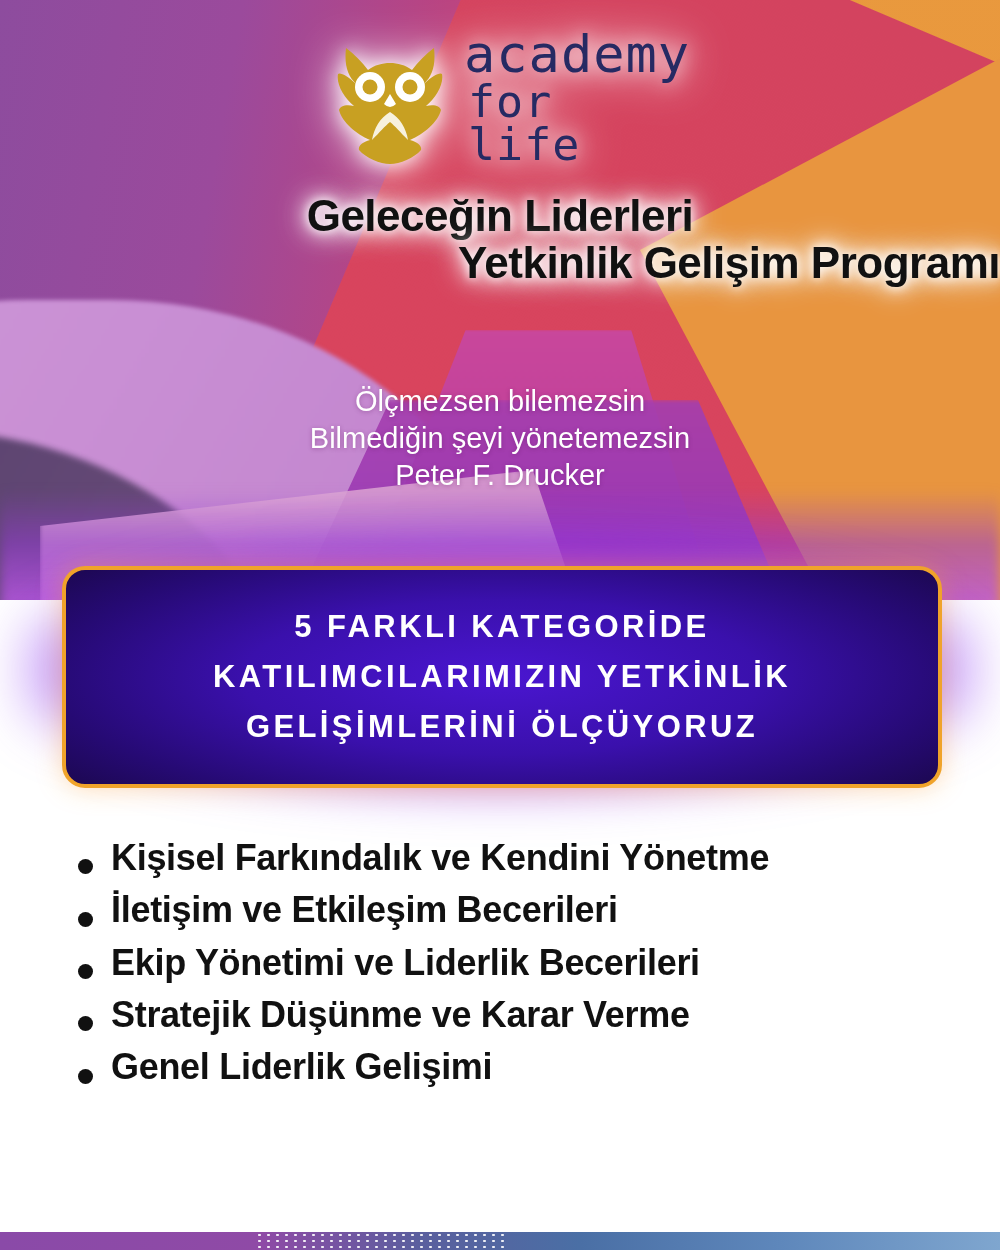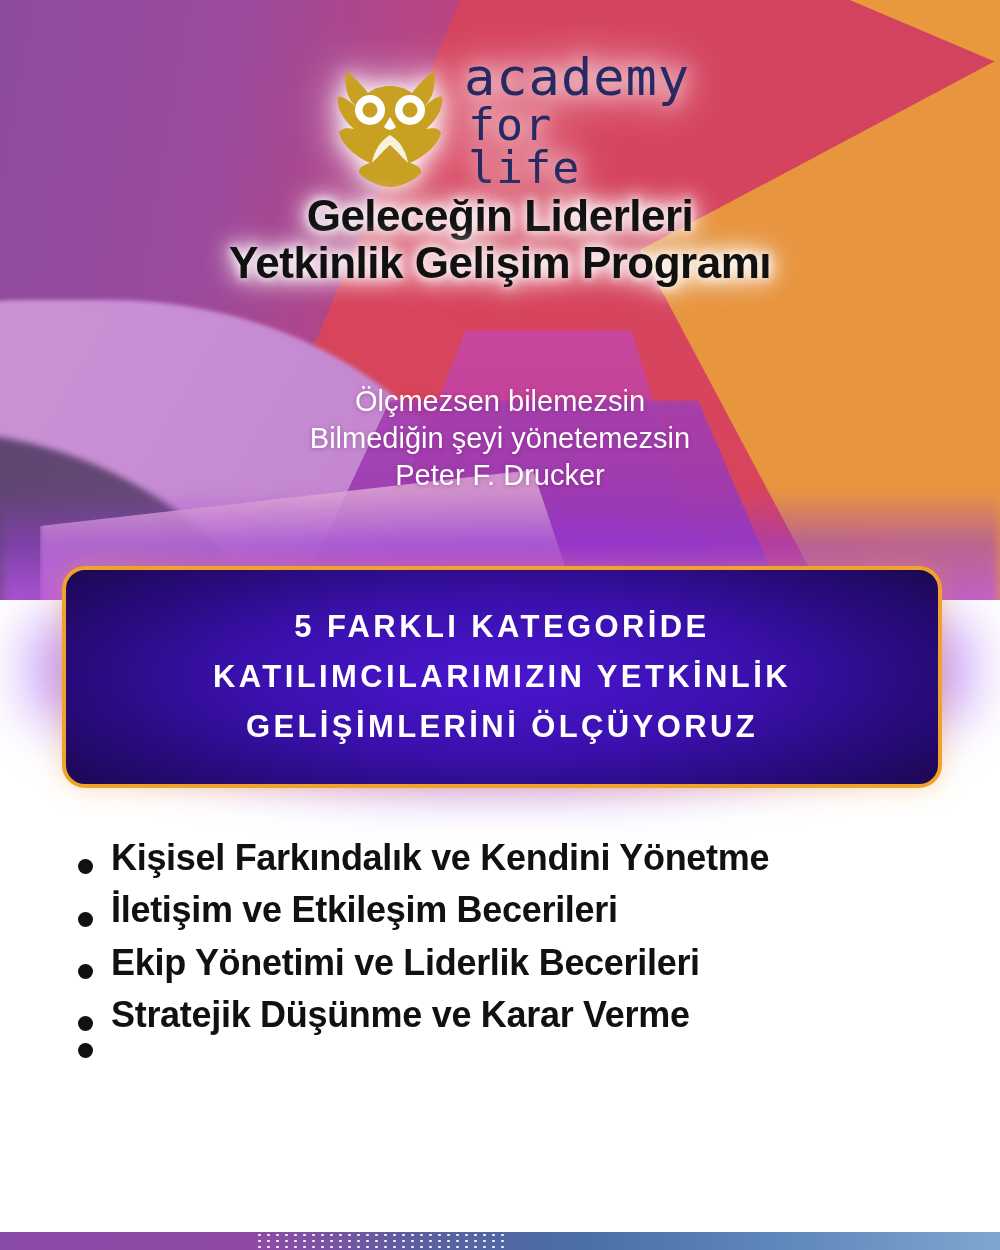--- a/index.html
+++ b/index.html
@@ -32,31 +32,31 @@
         background:linear-gradient(180deg,#a53fae 0%,#8f33bb 70%,#7b2ec9 100%);
         clip-path:polygon(30% 0%,74% 0%,96% 100%,6% 100%);filter:blur(2px);opacity:.92;}
   .hero .pink-sheet{position:absolute;left:40px;top:470px;width:560px;height:200px;
         background:linear-gradient(160deg,#e3b0d8 0%,#d89fd0 60%,#cf8fcc 100%);
         clip-path:polygon(0% 28%,88% 0%,100% 100%,0% 100%);filter:blur(2px);opacity:.85;}
   .hero .base-glow{position:absolute;left:0;bottom:-10px;width:1000px;height:120px;
         background:linear-gradient(180deg,rgba(140,60,200,0) 0%,rgba(150,60,210,.55) 45%,rgba(190,90,230,.85) 100%);filter:blur(6px);}
 
   
   .logo-wrap{position:absolute;left:330px;top:28px;width:360px;height:140px;display:flex;align-items:center;gap:14px;
-        filter:drop-shadow(0 0 10px rgba(255,255,255,.95)) drop-shadow(0 0 22px rgba(255,255,255,.8));margin-top:23px;}
+        filter:drop-shadow(0 0 10px rgba(255,255,255,.95)) drop-shadow(0 0 22px rgba(255,255,255,.8));}
   .owl{width:120px;height:132px;flex:0 0 auto;}
   .logo-text{display:flex;flex-direction:column;line-height:.96;}
   .logo-academy{font-size:52px;color:#262a63;letter-spacing:1px;font-weight:400;font-family:"DejaVu Sans Mono","Liberation Mono",monospace;}
   .logo-forlife{font-size:45px;color:#262a63;letter-spacing:1px;margin-left:4px;font-weight:400;font-family:"DejaVu Sans Mono","Liberation Mono",monospace;}
 
   
   .headline{position:absolute;left:0;top:192px;width:1000px;text-align:center;
         font-size:44px;font-weight:700;color:#111;line-height:1.07;letter-spacing:-.5px;
         text-shadow:0 0 10px #fff,0 0 18px #fff,0 0 26px #fff,0 0 34px rgba(255,255,255,.95);}
-  .headline .l2{display:block;}
+  .headline .l2{display:block;text-align:right;}
 
   .quote{position:absolute;left:0;top:383px;width:1000px;text-align:center;
         font-size:29px;font-weight:400;color:#fff;line-height:1.28;
         text-shadow:0 1px 4px rgba(90,20,90,.35);}
   .quote span{display:block;}
 
   
   .banner-glow{position:absolute;left:20px;top:520px;width:960px;height:300px;border-radius:60px;
         background:radial-gradient(ellipse 70% 55% at 50% 50%,rgba(255,150,30,.95) 0%,rgba(220,60,200,.75) 38%,rgba(130,40,240,.55) 62%,rgba(120,40,230,0) 80%);
         filter:blur(24px);}
@@ -151,20 +151,21 @@
     <div class="bullet">
       <span class="dot"></span>
       <span class="blabel">Ekip Yönetimi ve Liderlik Becerileri</span>
     </div>
     <div class="bullet">
       <span class="dot"></span>
       <span class="blabel">Stratejik Düşünme ve Karar Verme</span>
     </div>
     <div class="bullet">
       <span class="dot"></span>
+      <span class="blabel">Genel Liderlik Gelişimi</span>
     </div>
   </div>
 
   <div class="footer">
 
     <div class="strip">
       <div class="strip-dots"></div>
     </div>
   </div>
 

